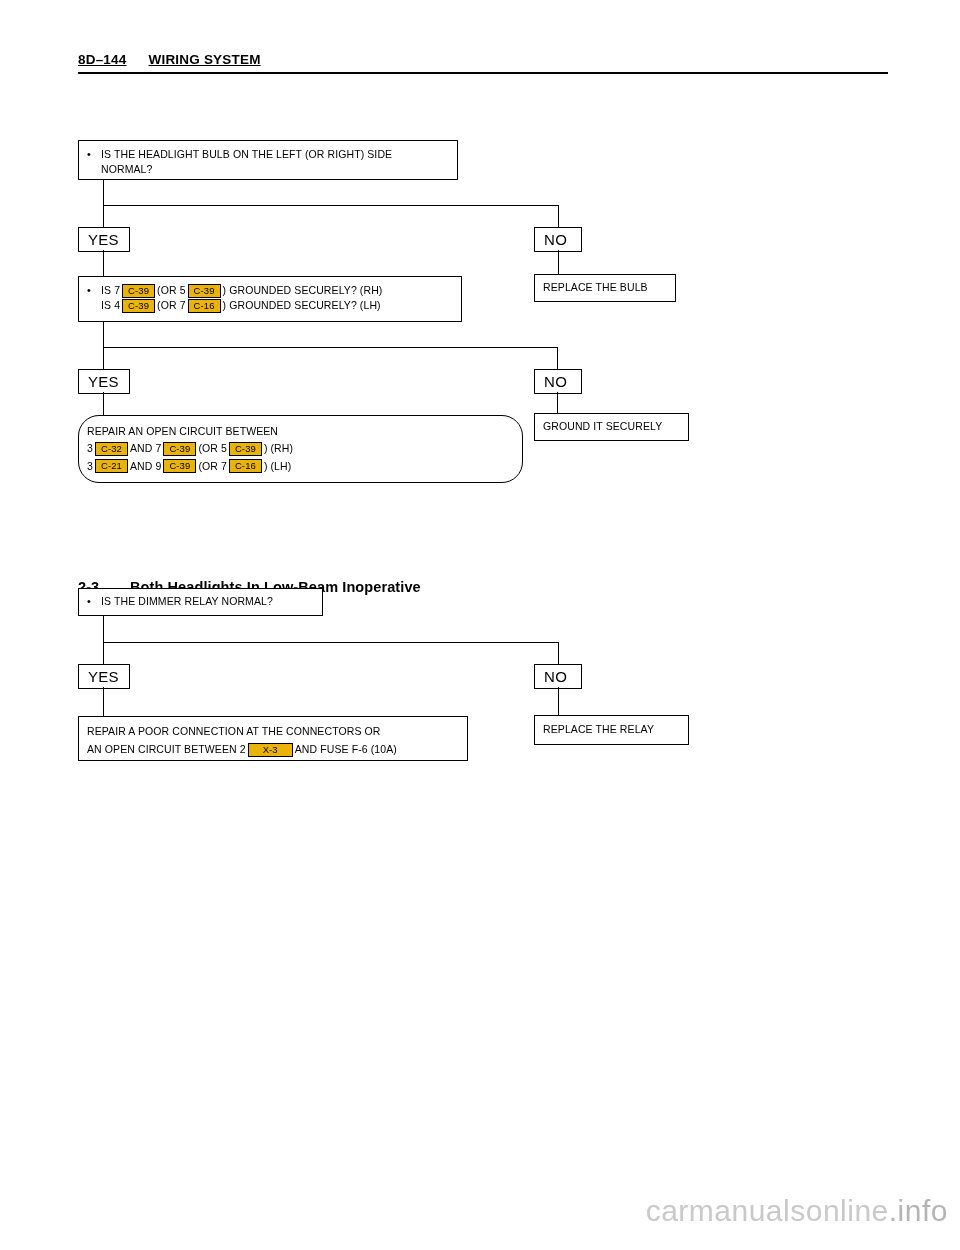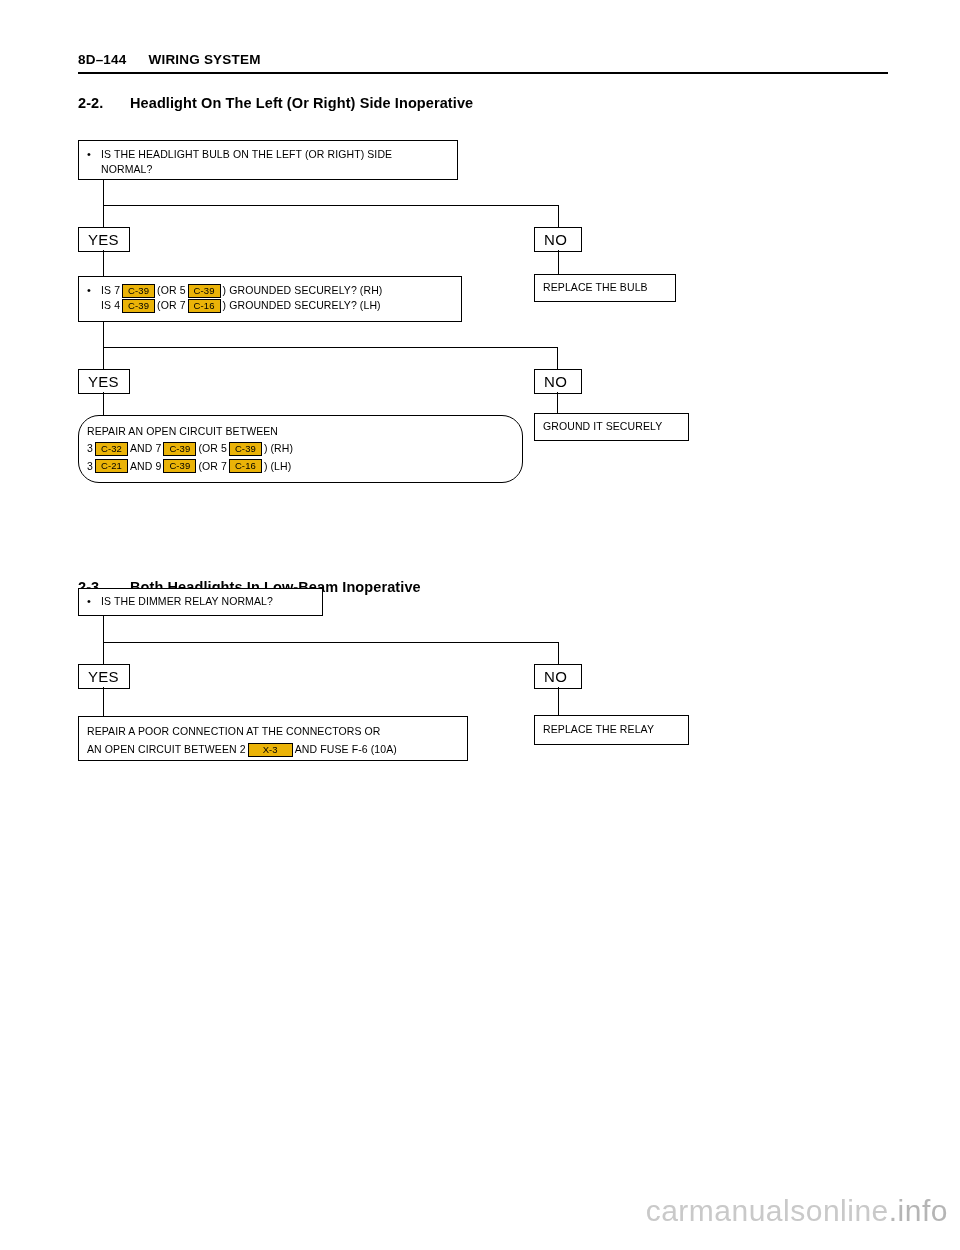--- a/index.html
+++ b/index.html
@@ -27,20 +27,21 @@
     left: 78px;
     top: 52px;
     width: 810px;
   }
   .header-line {
     display: flex;
     align-items: baseline;
     font-size: 13.5px;
     font-weight: bold;
     letter-spacing: 0.2px;
+    text-decoration: underline;
   }
   .header-page {
     margin-right: 22px;
   }
   .header-rule {
     position: absolute;
     left: 0;
     top: 20px;
     width: 810px;
     height: 2px;
@@ -144,23 +145,20 @@
 <div class="page">
 
   <div class="header">
     <div class="header-line">
       <span class="header-page">8D–144</span>
       <span>WIRING SYSTEM</span>
     </div>
     <div class="header-rule"></div>
   </div>
 
-  <div class="sec-title" id="sec22">
-    <span class="num">2-2.</span><span>Headlight On The Left (Or Right) Side Inoperative</span>
-  </div>
 
   <div class="box" style="left:78px; top:140px; width:380px; height:40px;">
     <div class="bullet-row">
       <span class="bullet">•</span>
       <span class="bullet-text">
         <span>IS THE HEADLIGHT BULB ON THE LEFT (OR RIGHT) SIDE</span><br>
         <span>NORMAL?</span>
       </span>
     </div>
   </div>

